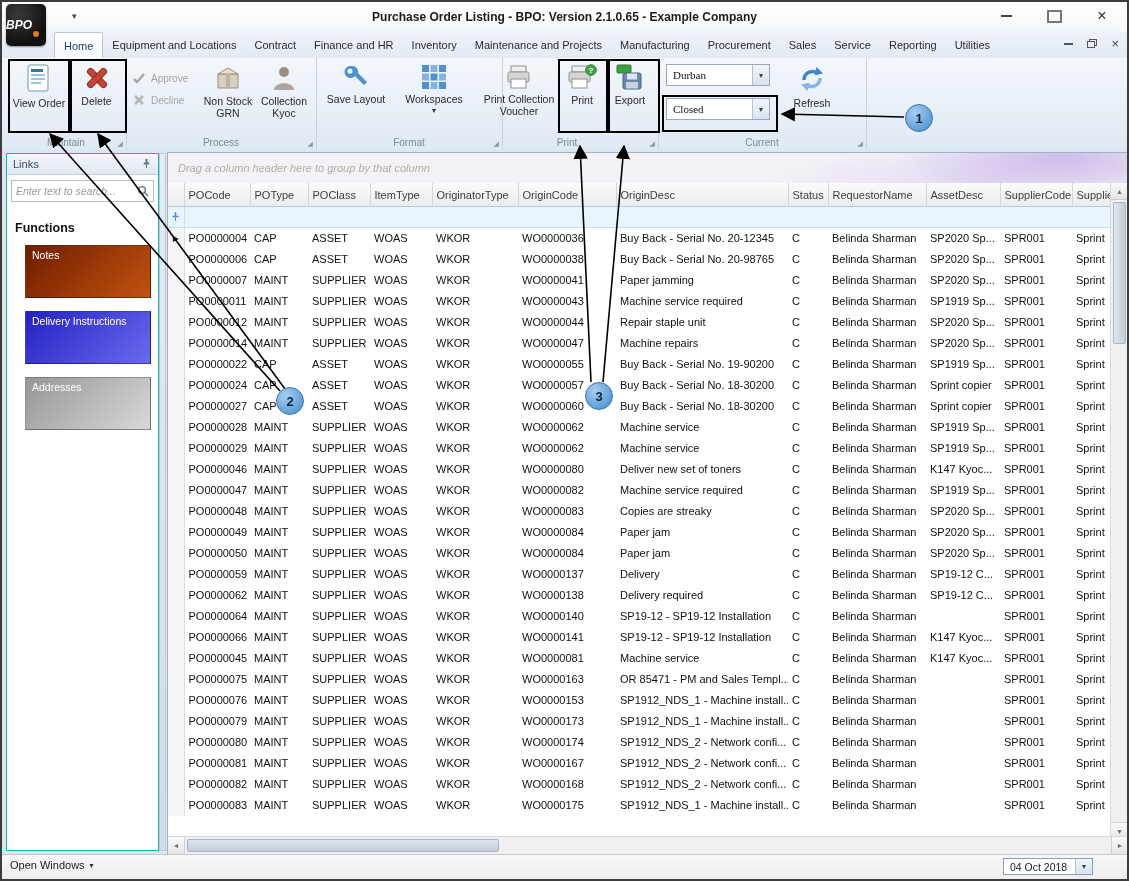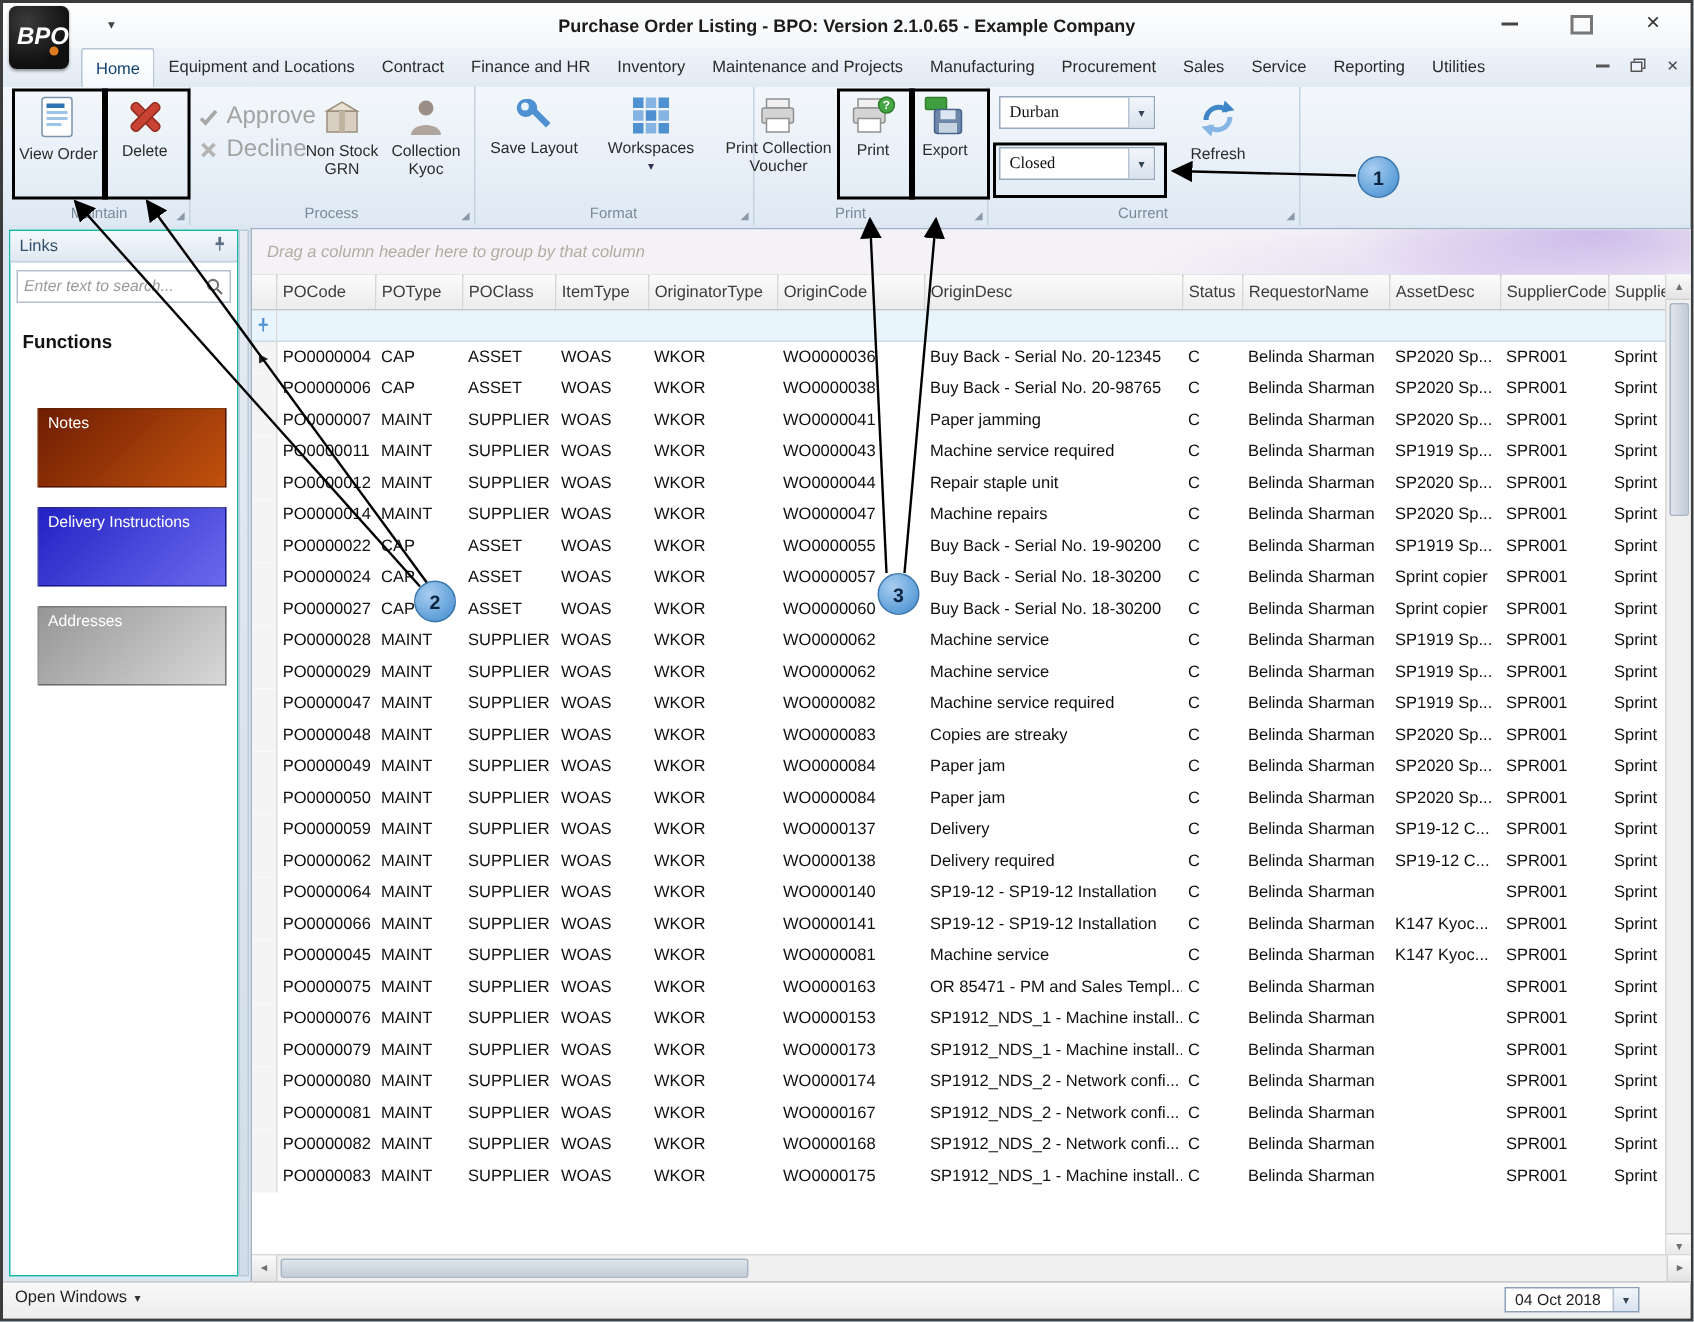--- a/index.html
+++ b/index.html
@@ -1,20 +1,20 @@
 <!DOCTYPE html>
 <html><head>
 <meta charset="utf-8">
 <style>
   html,body{margin:0;padding:0;background:#9aa7b5;font-family:"Liberation Sans",sans-serif;}
   .win{position:relative;width:1125px;height:877px;border:2px solid #3c3c3c;background:#dce6f0;overflow:hidden;font-size:11px;color:#222;}
 
   
   .titlebar{position:absolute;left:0;top:0;width:100%;height:30px;background:linear-gradient(#ffffff,#f4f7fa);}
-  .logo{position:absolute;left:4px;top:2px;width:40px;height:42px;background:radial-gradient(circle at 30% 25%,#3a3a3a,#101010 70%);border-radius:5px;z-index:12;display:flex;align-items:center;justify-content:flex-end;color:#fff;font-weight:bold;font-style:italic;font-size:16px;box-shadow:0 1px 2px rgba(0,0,0,.4);}
+  .logo{position:absolute;left:4px;top:2px;width:40px;height:42px;background:radial-gradient(circle at 30% 25%,#3a3a3a,#101010 70%);border-radius:5px;z-index:12;display:flex;align-items:center;justify-content:flex-start;color:#fff;font-weight:bold;font-style:italic;font-size:12px;box-shadow:0 1px 2px rgba(0,0,0,.4);}
   .logodot{position:absolute;right:7px;bottom:9px;width:6px;height:6px;border-radius:50%;background:#e07a1e;}
   .qat{position:absolute;left:70px;top:9px;font-size:9px;color:#444;}
   .title{position:absolute;left:0;right:0;top:8px;text-align:center;font-weight:bold;font-size:12px;color:#1c1c1c;}
   .winbtns{position:absolute;right:6px;top:3px;display:flex;gap:10px;}
   .wbtn{width:38px;height:22px;display:flex;align-items:center;justify-content:center;color:#333;}
   .ic-min{width:11px;height:2px;background:#444;}
   .ic-max{width:11px;height:9px;border:2px solid #777;}
   .ic-close{font-size:16px;line-height:16px;color:#333;}
 
   
@@ -37,41 +37,41 @@
   .g-process{left:124px;width:190px;}
   .g-format{left:314px;width:160px;padding-left:26px;}
   .g-print{left:474px;width:182px;}
   .g-current{left:656px;width:208px;border-right:1px solid #c4d2e2;}
   .glabel{position:absolute;bottom:2px;left:0;width:100%;text-align:center;font-size:10px;color:#7b8a9a;}
   .launcher{position:absolute;bottom:2px;right:3px;font-size:7px;color:#8a98a8;}
   .rbtn{position:absolute;top:2px;height:68px;display:flex;flex-direction:column;align-items:center;justify-content:flex-start;gap:3px;text-align:center;border-radius:3px;}
   .rbtn span.lbl{font-size:10.5px;color:#2b2b2b;line-height:12px;}
   .rbtn svg{margin-top:4px;}
   .sbtn{position:absolute;left:6px;display:flex;align-items:center;gap:5px;height:20px;}
-  .sbtn .lbl{font-size:16px;}
+  .sbtn .lbl{font-size:10px;}
   .sbtn.disabled .lbl{color:#a3a3a3;}
   .wsarrow{font-size:8px;color:#335;line-height:6px;}
   .combo{position:absolute;height:22px;background:#fff;border:1px solid #97a9bd;display:flex;align-items:center;box-sizing:border-box;font-family:Liberation Serif, serif;}
   .combo .val{flex:1;padding-left:6px;font-size:11px;color:#111;}
   .cbtn{width:16px;height:100%;background:linear-gradient(#f2f6fa,#d8e2ee);border-left:1px solid #b3c1d2;display:flex;align-items:center;justify-content:center;font-size:8px;color:#345;}
 
   
   .main{position:absolute;left:0;top:148px;width:100%;height:707px;background:#dce6f0;}
   
   .sidebar{position:absolute;left:4px;top:3px;width:153px;height:698px;background:#fff;border:1px solid #14b8a6;box-sizing:border-box;}
   .sbheader{height:20px;background:linear-gradient(#f4f8fc,#dfe8f2);border-bottom:1px solid #c2cedd;display:flex;align-items:center;padding:0 6px;color:#33506b;font-size:11px;}
   .pin{margin-left:auto;}
   .searchbox{margin:5px 4px;height:20px;border:1px solid #b4c0ce;display:flex;align-items:center;background:#fff;}
   .searchbox input{flex:1;border:0;outline:none;min-width:0;font-size:10.5px;font-family:"Liberation Sans",sans-serif;padding:0 4px;}
   .searchbox input::placeholder{font-style:italic;color:#9a9a9a;}
   .searchbox .mag{padding-right:4px;display:flex;}
   .functions{padding:14px 8px 10px;font-weight:bold;font-size:12.5px;color:#111;}
   .tiles{padding-left:18px;}
   .tile{width:126px;height:53px;margin-bottom:13px;box-sizing:border-box;border:1px solid rgba(0,0,0,.3);color:#fff;font-size:10.5px;padding:3px 6px;}
-  .tile-notes{background:linear-gradient(135deg,#6f1d02,#c2520e);margin-top:27px;}
+  .tile-notes{background:linear-gradient(135deg,#6f1d02,#c2520e);}
   .tile-addresses{background:linear-gradient(135deg,#969696,#d8d8d8);}
   .tile-delivery{background:linear-gradient(135deg,#2222c4,#6a6aee);}
   .splitter{position:absolute;left:157px;top:3px;width:7px;height:698px;background:linear-gradient(#e4ebf3,#d2dde9);border:1px solid #bcc9d8;box-sizing:border-box;}
 
   
   .gridarea{position:absolute;left:165px;top:2px;width:962px;height:703px;background:#fff;border:1px solid #9fb1c4;box-sizing:border-box;}
   .groupbar{position:absolute;left:0;top:0;width:100%;height:30px;background:#f4f2f6;border-bottom:1px solid #d5d5d5;overflow:hidden;}
   .groupbar .hint{font-style:italic;color:#b3aca2;line-height:30px;padding-left:10px;font-size:11px;}
   .wave{position:absolute;right:0;top:0;width:430px;height:100%;pointer-events:none;background:radial-gradient(ellipse 240px 60px at 85% 10%,rgba(150,110,215,.38),transparent 70%),radial-gradient(ellipse 300px 55px at 65% 100%,rgba(185,155,235,.28),transparent 72%);}
   .gridscroll{position:absolute;left:0;top:30px;width:944px;height:656px;overflow:hidden;}
@@ -552,20 +552,35 @@
                 <td>WO0000062</td>
                 <td>Machine service</td>
                 <td>C</td>
                 <td>Belinda Sharman</td>
                 <td>SP1919 Sp...</td>
                 <td>SPR001</td>
                 <td>Sprint</td>
               </tr>
 
 
+              <tr class="drow">
+                <td class="ind"></td>
+                <td>PO0000046</td>
+                <td>MAINT</td>
+                <td>SUPPLIER</td>
+                <td>WOAS</td>
+                <td>WKOR</td>
+                <td>WO0000080</td>
+                <td>Deliver new set of toners</td>
+                <td>C</td>
+                <td>Belinda Sharman</td>
+                <td>K147 Kyoc...</td>
+                <td>SPR001</td>
+                <td>Sprint</td>
+              </tr>
 
               <tr class="drow">
                 <td class="ind"></td>
                 <td>PO0000047</td>
                 <td>MAINT</td>
                 <td>SUPPLIER</td>
                 <td>WOAS</td>
                 <td>WKOR</td>
                 <td>WO0000082</td>
                 <td>Machine service required</td>

